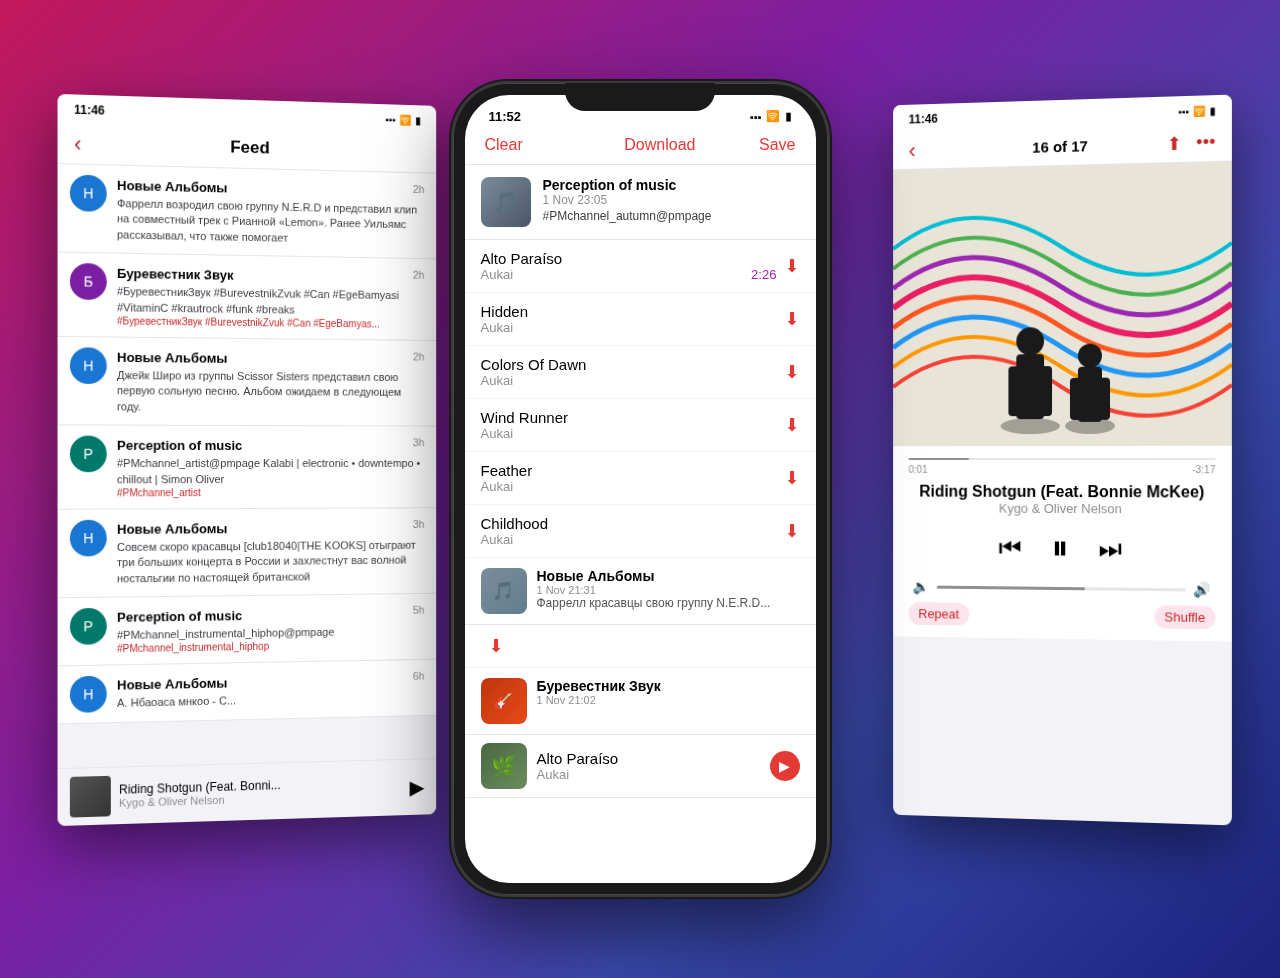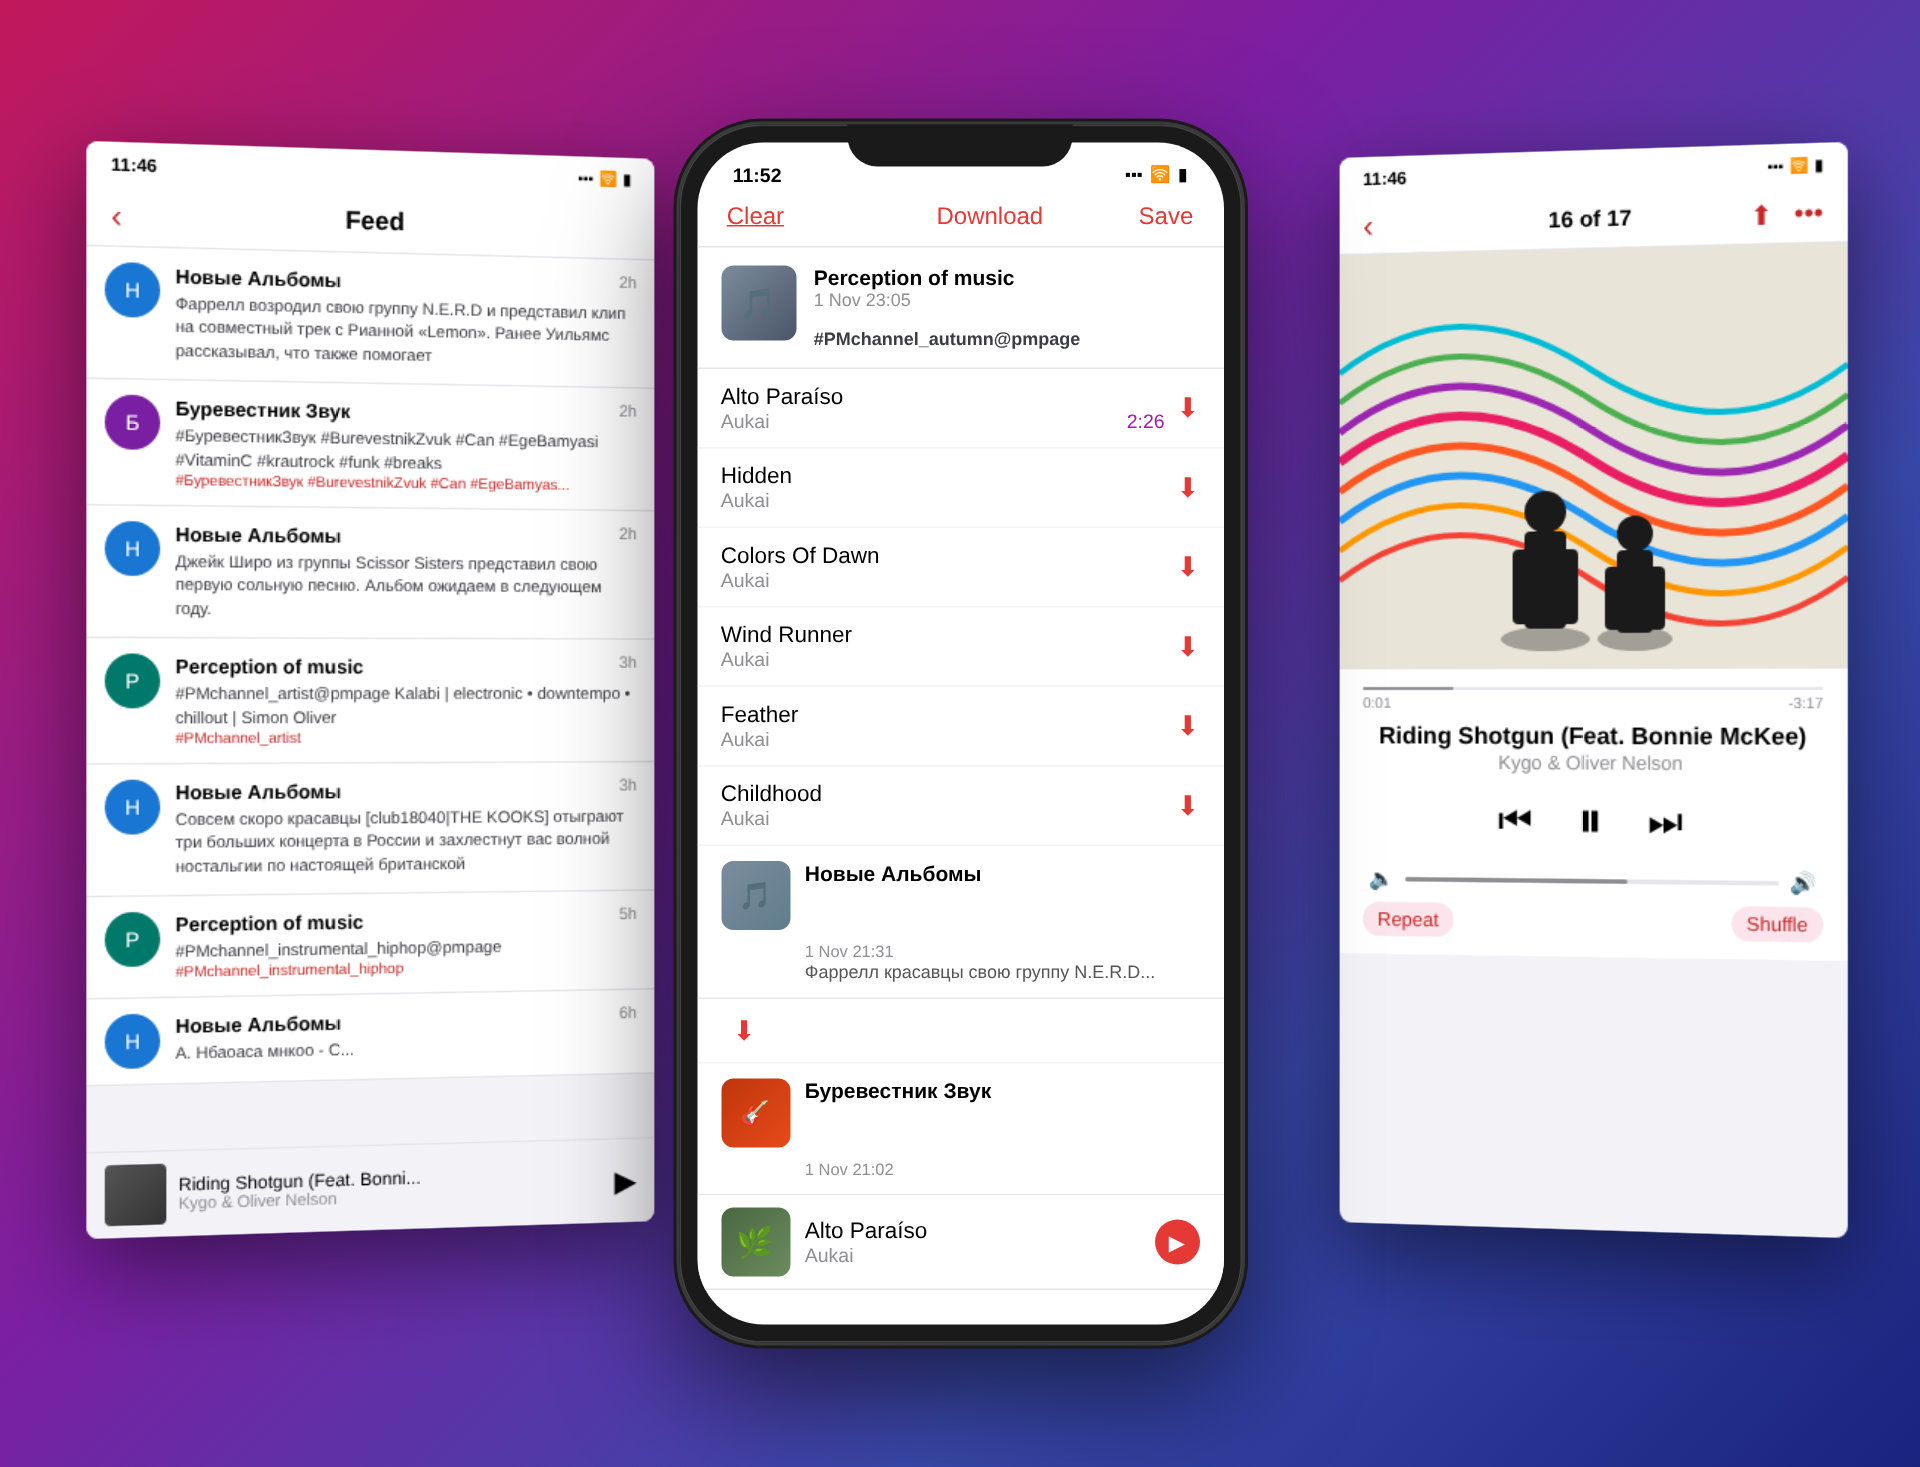--- a/index.html
+++ b/index.html
@@ -291,21 +291,20 @@
       display: flex;
       justify-content: space-between;
       align-items: center;
       padding: 6px 20px 10px;
       border-bottom: 1px solid #e5e5ea;
     }
 
     .nav-clear {
       color: #e53935;
       font-size: 16px;
-      text-decoration: underline;
     }
 
     .nav-download {
       color: #e53935;
       font-size: 16px;
       margin-left: 38px;
     }
 
     .nav-save {
       color: #e53935;
@@ -341,22 +340,21 @@
     }
 
     .notif-date {
       font-size: 12px;
       color: #8e8e93;
     }
 
     .notif-text {
       font-size: 12px;
       color: #3c3c43;
-      margin-top: 12px;
-      font-weight: bold;
+      margin-top: 2px;
     }
 
     
     .song-row {
       display: flex;
       align-items: center;
       padding: 10px 16px;
       border-bottom: 1px solid #f2f2f7;
     }
 
@@ -413,21 +411,20 @@
     }
 
     .channel-name {
       font-size: 14px;
       font-weight: 600;
     }
 
     .channel-date {
       font-size: 11px;
       color: #8e8e93;
-      margin-top: 39px;
     }
 
     .channel-msg {
       font-size: 12px;
       color: #555;
     }
 
     
     .playing-row {
       display: flex;

